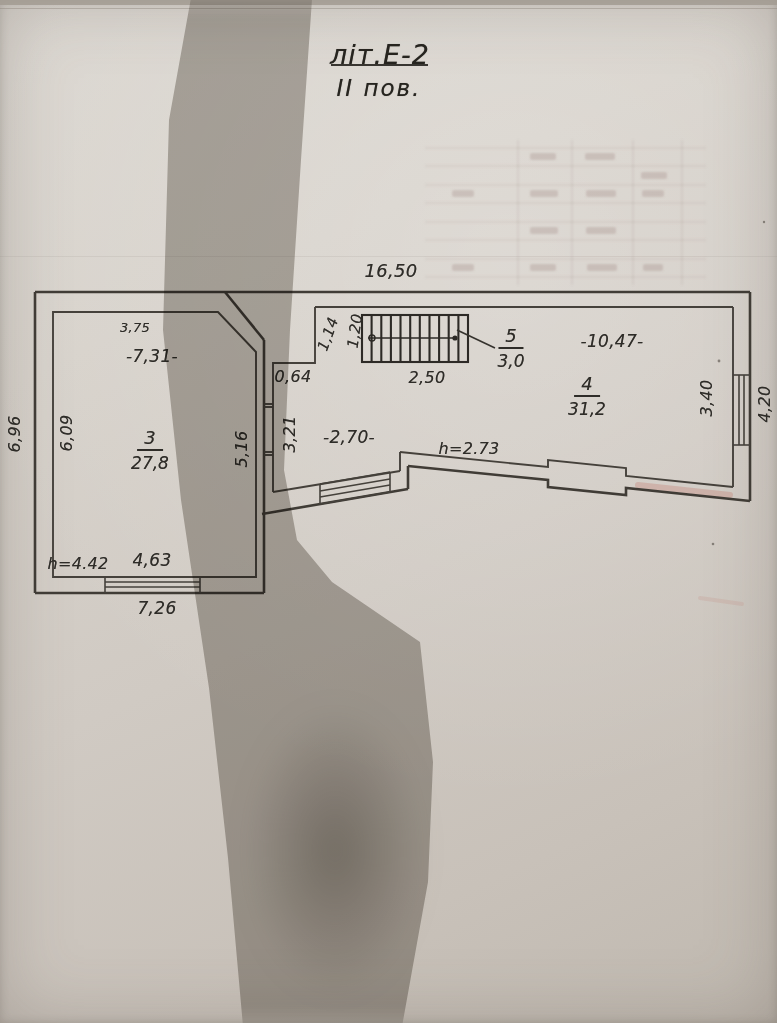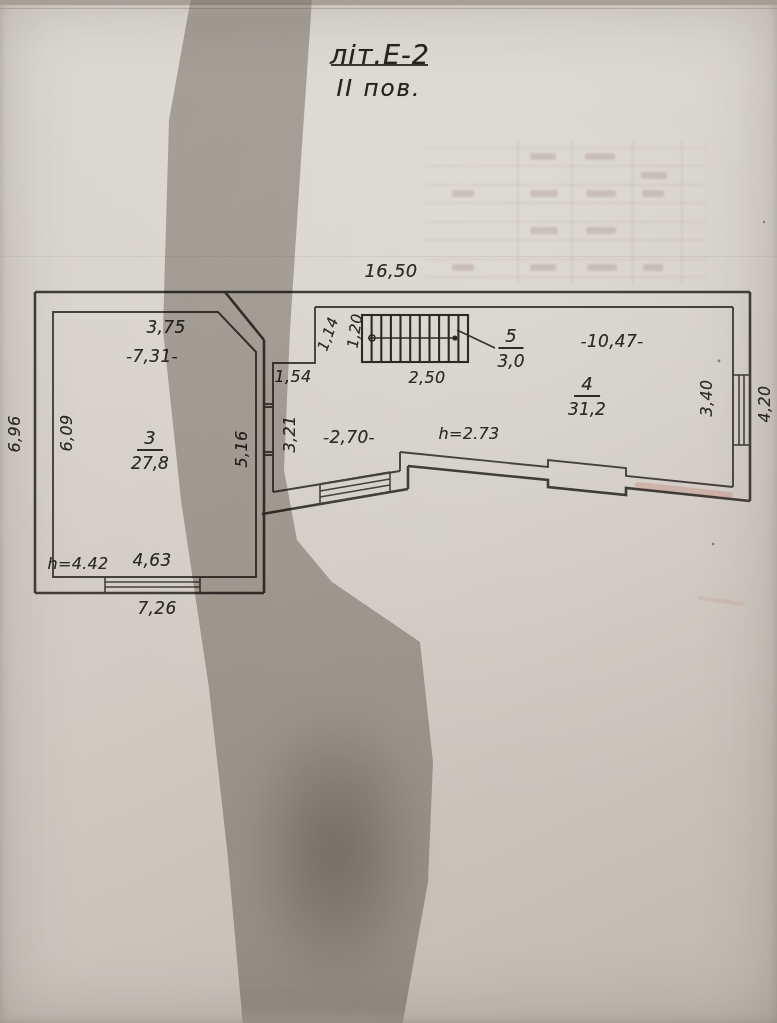--- a/index.html
+++ b/index.html
@@ -175,35 +175,35 @@
   </svg>
 
   <div class="title-wrap">
     <div class="title-main">літ.Е-2</div>
   </div>
   <div class="title-line"></div>
   <div class="title-sub">ІІ пов.</div>
 
   <div class="lbl" style="left:391px;top:270px;font-size:18px">16,50</div>
 
-  <div class="lbl" style="left:166px;top:327px;font-size:17px">3,75</div>
+  <div class="lbl" style="left:135px;top:327px;font-size:13px">3,75</div>
   <div class="lbl" style="left:152px;top:356px;font-size:17px">-7,31-</div>
 
   <div class="lbl rot" style="left:14px;top:434px;font-size:16px">6,96</div>
   <div class="lbl rot" style="left:66px;top:433px;font-size:16px">6,09</div>
   <div class="lbl rot" style="left:241px;top:449px;font-size:16px">5,16</div>
   <div class="lbl rot" style="left:289px;top:434px;font-size:16px">3,21</div>
 
-  <div class="lbl" style="left:293px;top:376px;font-size:16px">1,54</div>
+  <div class="lbl" style="left:293px;top:376px;font-size:16px">0,64</div>
   <div class="lbl rot70" style="left:328px;top:334px;font-size:15px">1,14</div>
   <div class="lbl rot80" style="left:355px;top:331px;font-size:15px">1,20</div>
   <div class="lbl" style="left:427px;top:377px;font-size:16px">2,50</div>
 
   <div class="lbl" style="left:349px;top:437px;font-size:17px">-2,70-</div>
-  <div class="lbl" style="left:469px;top:433px;font-size:16px">h=2.73</div>
+  <div class="lbl" style="left:469px;top:448px;font-size:16px">h=2.73</div>
   <div class="lbl" style="left:612px;top:341px;font-size:17px">-10,47-</div>
   <div class="lbl rot" style="left:706px;top:398px;font-size:16px">3,40</div>
   <div class="lbl rot" style="left:764px;top:404px;font-size:16px">4,20</div>
 
   <div class="lbl" style="left:78px;top:563px;font-size:16px">h=4.42</div>
   <div class="lbl" style="left:152px;top:560px;font-size:17px">4,63</div>
   <div class="lbl" style="left:157px;top:608px;font-size:17px">7,26</div>
 
   <div class="frac" style="left:150px;top:450px">
     <div class="num">3</div>

